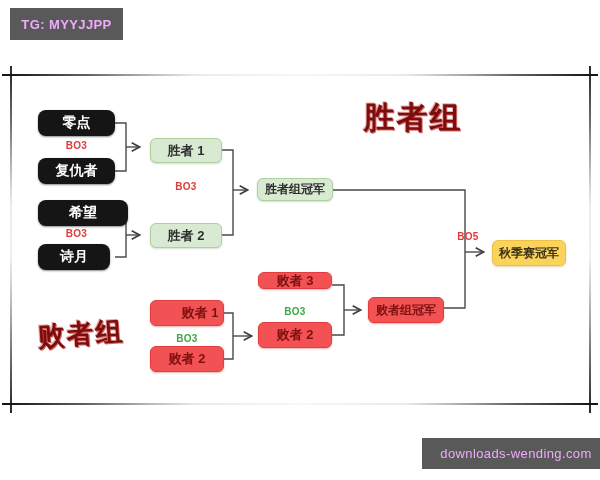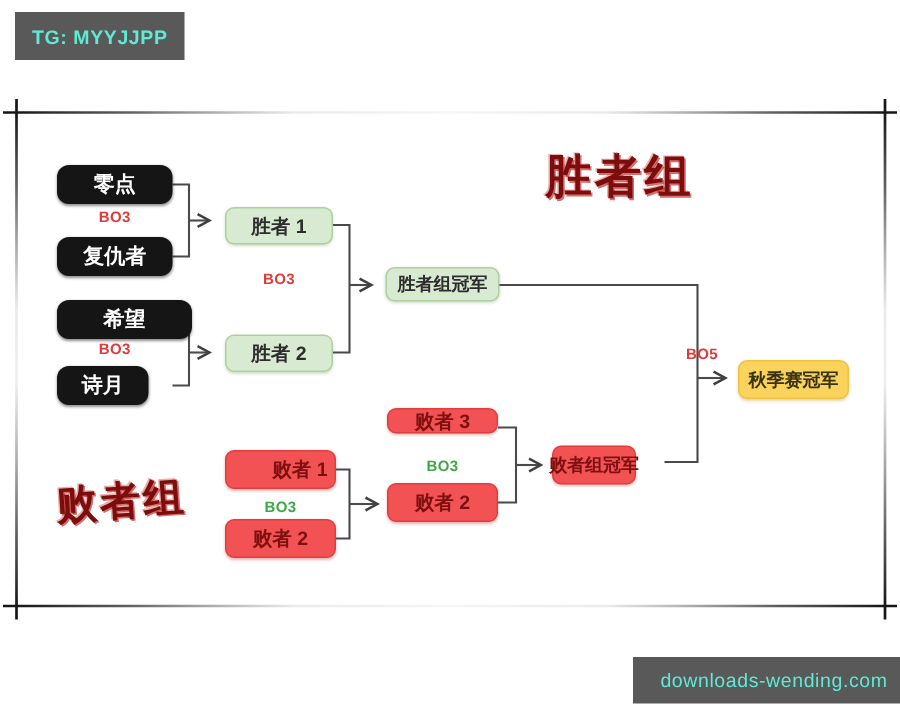--- a/index.html
+++ b/index.html
@@ -2,21 +2,21 @@
 <html style="--badge-bg: #595959; --black-box-bg: #151515; --green-bg: #d9ead3; --green-border: #aed09c; --red-bg: #f25253; --red-border: #e23d3e; --dark-red: #7e1010; --yellow-bg: #f9d35c; --yellow-border: #eec243; --red-text: #e03b3b; --green-text: #3fa845; --title-red: #7c0d0d; --line: #4a4a4a;"><head>
 <meta charset="utf-8">
 <style>
   html,body{margin:0;padding:0;background:#fff;}
   .canvas{
     position:relative;width:600px;height:480px;overflow:hidden;background:#fff;
     font-family:"Liberation Sans","DejaVu Sans",sans-serif;
   }
   .wm{
     position:absolute;display:flex;align-items:center;justify-content:center;
-    background:var(--badge-bg,#595959);color:#5eead4;font-weight:bold;
+    background:var(--badge-bg,#595959);color:#f0abfc;font-weight:bold;
     font-size:13px;letter-spacing:.4px;
   }
   .wm-top{left:10px;top:8px;width:113px;height:32px;}
   .wm-bottom{left:422px;top:438px;width:188px;height:31px;font-weight:400;}
   svg.layer{position:absolute;left:0;top:0;pointer-events:none;}
   .box{
     position:absolute;display:flex;align-items:center;justify-content:center;
     font-weight:bold;font-size:13px;border-radius:6px;box-sizing:border-box;
     white-space:nowrap;
   }
@@ -108,34 +108,34 @@
 
   <div class="group-title winners-title">胜者组</div>
   <div class="group-title losers-title">败者组</div>
 
   <div class="box black" style="left:38px;top:110px;width:77px;height:26px;">零点</div>
   <div class="bo red-t" style="left:38px;top:140px;width:77px;">BO3</div>
   <div class="box black" style="left:38px;top:158px;width:77px;height:26px;">复仇者</div>
 
   <div class="box black" style="left:38px;top:200px;width:90px;height:26px;">希望</div>
   <div class="bo red-t" style="left:38px;top:228px;width:77px;">BO3</div>
-  <div class="box black" style="left:38px;top:244px;width:61px;height:26px;">诗月</div>
+  <div class="box black" style="left:38px;top:244px;width:72px;height:26px;">诗月</div>
 
   <div class="box green" style="left:150px;top:138px;width:72px;height:25px;">胜者 1</div>
   <div class="bo red-t" style="left:150px;top:181px;width:72px;">BO3</div>
   <div class="box green" style="left:150px;top:223px;width:72px;height:25px;">胜者 2</div>
 
   <div class="box green small" style="left:257px;top:178px;width:76px;height:23px;">胜者组冠军</div>
 
   <div class="box red" style="left:150px;top:300px;width:74px;height:26px;padding-left:26px;">败者 1</div>
   <div class="bo green-t" style="left:150px;top:333px;width:74px;">BO3</div>
   <div class="box red" style="left:150px;top:346px;width:74px;height:26px;">败者 2</div>
 
   <div class="box red" style="left:258px;top:272px;width:74px;height:17px;">败者 3</div>
   <div class="bo green-t" style="left:258px;top:306px;width:74px;">BO3</div>
   <div class="box red" style="left:258px;top:322px;width:74px;height:26px;">败者 2</div>
 
-  <div class="box red small" style="left:368px;top:297px;width:56px;height:26px;">败者组冠军</div>
+  <div class="box red small" style="left:368px;top:297px;width:76px;height:26px;">败者组冠军</div>
 
   <div class="bo red-t" style="left:448px;top:231px;width:40px;">BO5</div>
   <div class="box yellow small" style="left:492px;top:240px;width:74px;height:26px;">秋季赛冠军</div>
 
 </div>
 
 </body></html>

